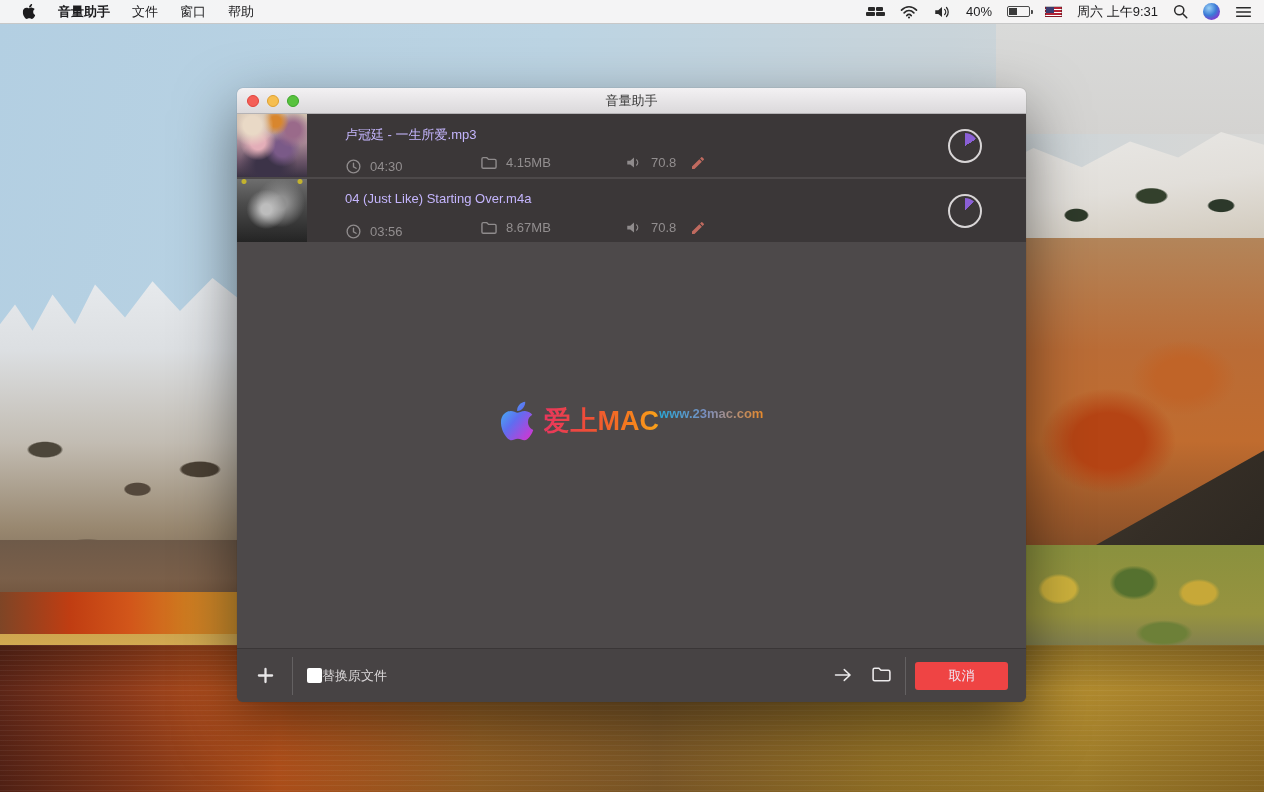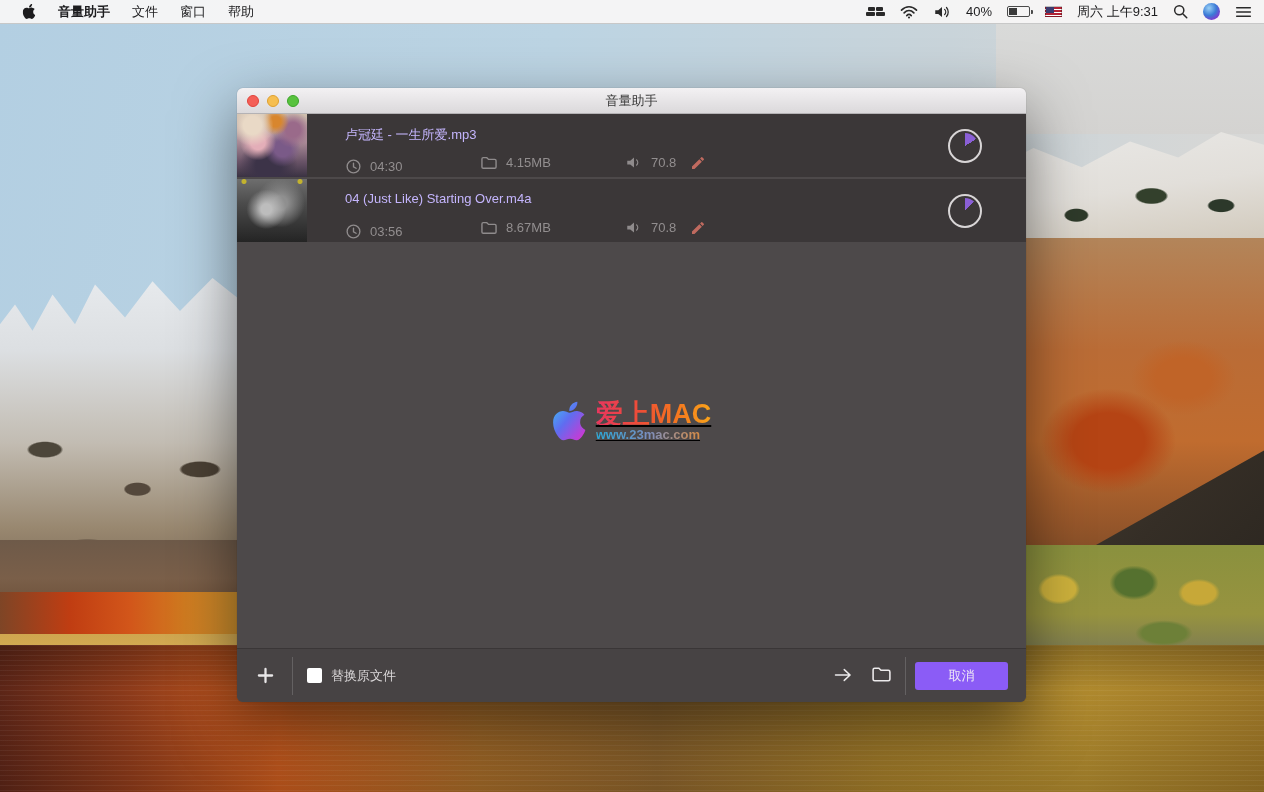--- a/index.html
+++ b/index.html
@@ -117,35 +117,35 @@
   .meta .grp.g2 { width:145px; }
   .meta svg { display:block; }
   .pencil { margin-left:14px; display:flex; }
   .progress { position:absolute; right:44px; top:50%; transform:translateY(-50%);
     width:34px; height:34px; border:2px solid #d8d5d6; border-radius:50%; }
   .progress .wedge { position:absolute; inset:2px; border-radius:50%; }
 
   
   .watermark { position:absolute; left:50%; top:285px; transform:translateX(-50%);
     display:flex; align-items:center; gap:10px; }
-  .wm-text { display:flex; flex-direction:column; line-height:1.05;text-decoration:underline; }
+  .wm-text { display:flex; flex-direction:row; line-height:1.05; }
   .wm-brand { font-size:27px; font-weight:bold;
     background:linear-gradient(90deg,#e8365e 0%,#ef4f35 40%,#f5761f 70%,#f9a31a 100%);
     -webkit-background-clip:text; background-clip:text; color:transparent; }
   .wm-url { font-size:13px; font-weight:bold;
     background:linear-gradient(90deg,#2aa7d8 0%,#7a8fc0 45%,#e98a2a 100%);
     -webkit-background-clip:text; background-clip:text; color:transparent; }
 
   
   .footer { position:absolute; left:0; right:0; bottom:0; height:54px; background:#474344;
     border-top:1px solid #3a3637; display:flex; align-items:center; }
   .plus-btn { margin-left:20px; display:flex; }
   .vdiv { width:1px; height:38px; background:rgba(255,255,255,.16); margin:0 0 0 18px; }
   .checkbox { width:15px; height:15px; background:#fff; border-radius:2px; margin-left:14px; }
-  .chk-label { font-size:13px; color:#dbd8d9; margin-left:9px; }
+  .chk-label { font-size:13px; color:#dbd8d9; }
   .path-input { position:absolute; left:231px; top:14px; width:394px; height:27px;
     background:rgba(0,0,0,.07); border:1px solid #ccc9cb; border-radius:2px;
     color:#ecebec; font-size:13px; font-family:inherit; padding:0 34px 0 9px; outline:none; }
   .arrow-btn { position:absolute; left:596px; top:18px; display:flex; }
   .folder-btn { position:absolute; left:634px; top:16px; display:flex; }
   .vdiv2 { position:absolute; left:668px; top:8px; width:1px; height:38px; background:rgba(255,255,255,.16); }
   .cancel-btn { position:absolute; right:18px; top:13px; width:93px; height:28px;
     border:none; border-radius:3px; color:#eee8f5; font-size:13px; font-family:inherit; }
 
   .hidden-defs { position:absolute; width:0; height:0; overflow:hidden; }
@@ -351,18 +351,18 @@
           <svg width="20" height="16" viewBox="0 0 24 18" fill="none" stroke="#eceaeb" stroke-width="1.8" stroke-linecap="round" stroke-linejoin="round">
             <path d="M3 9h17M13.5 2.5L20.5 9l-7 6.5"></path>
           </svg>
         </span>
         <span class="folder-btn">
           <svg width="21" height="18" viewBox="0 0 20 17" fill="none" stroke="#eceaeb" stroke-width="1.5">
             <path d="M2 4.5A1.5 1.5 0 013.5 3h4l2 2h7A1.5 1.5 0 0118 6.5v7a1.5 1.5 0 01-1.5 1.5h-13A1.5 1.5 0 012 13.5v-9z"></path>
           </svg>
         </span>
         <span class="vdiv2"></span>
-        <button class="cancel-btn" style="background: #8b5cf6;">取消</button>
+        <button class="cancel-btn" style="background: #ef4444;">取消</button>
       </div>
 
     </div>
   </div>
 </div>
 
 </body></html>

